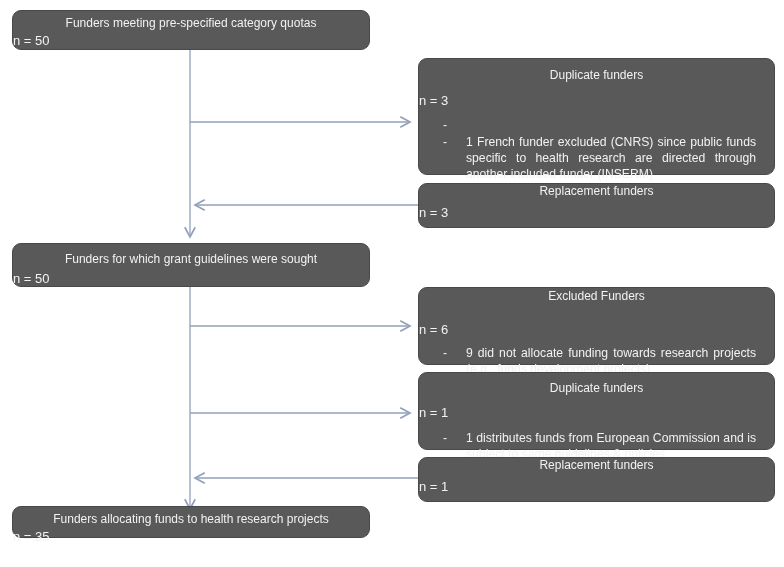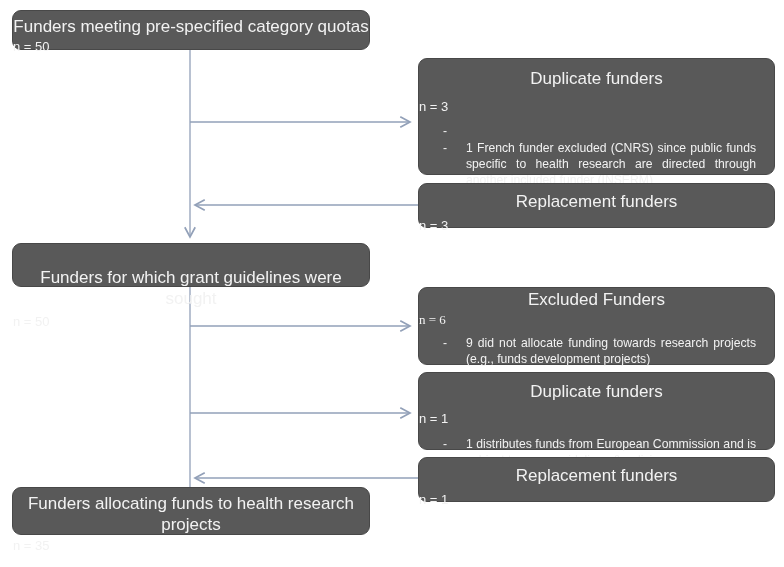--- a/index.html
+++ b/index.html
@@ -20,21 +20,21 @@
   .fbox{
     position:absolute;
     box-sizing:border-box;
     background:var(--box-fill);
     border:1px solid var(--box-border);
     border-radius:9px;
     color:var(--box-text);
   }
   .box-title{
     text-align:center;
-    font-size:17px;
+    font-size:12px;
     line-height:1.25;
   }
   .box-count{
     text-align:left;
     font-size:13px;
     line-height:1.2;
   }
   .bullets{margin-top:7px;}
   .bullet{
     display:flex;
@@ -43,46 +43,46 @@
     line-height:1.32;
     text-align:justify;
     margin-bottom:1px;
   }
   .bullet .dash{flex:none;width:23px;text-align:left;}
   .bullet .btxt{flex:1;}
 
   
   #box-quota {left:12px;  top:10px;  width:358px; height:40px;}
   #box-sought{left:12px;  top:243px; width:358px; height:44px;}
-  #box-final {left:12px;  top:487px; width:358px; height:48px;}
+  #box-final {left:12px;  top:506px; width:358px; height:32px;}
   #box-quota .box-title, #box-final .box-title{padding-top:5px;}
-  #box-sought .box-title{padding-top:23px;text-align:center;}
+  #box-sought .box-title{padding-top:8px;text-align:center;}
   #box-quota .box-count, #box-final .box-count{margin-top:2px;}
   #box-sought .box-count{margin-top:4px;}
 
   
   #box-dup1{left:418px; top:58px;  width:357px; height:117px;}
   #box-rep1{left:418px; top:183px; width:357px; height:45px;}
   #box-excl{left:418px; top:287px; width:357px; height:78px;}
   #box-dup2{left:418px; top:372px; width:357px; height:78px;}
   #box-rep2{left:418px; top:457px; width:357px; height:45px;}
 
   #box-dup1 .box-title{padding-top:9px;}
   #box-dup1 .box-count{margin-top:10px;}
   #box-dup1 .bullets{margin-top:8px;}
 
   #box-excl .box-title{padding-top:1px;}
-  #box-excl .box-count{margin-top:2px;font-family:Liberation Serif, serif;}
+  #box-excl .box-count{margin-top:18px;}
   #box-excl .bullets{margin-top:7px;}
 
   #box-dup2 .box-title{padding-top:8px;}
   #box-dup2 .box-count{margin-top:9px;}
   #box-dup2 .bullets{margin-top:9px;}
 
-  #box-rep1 .box-title, #box-rep2 .box-title{padding-top:7px;}
+  #box-rep1 .box-title, #box-rep2 .box-title{padding-top:0;}
   #box-rep1 .box-count, #box-rep2 .box-count{margin-top:6px;}
 
   .connectors{
     position:absolute;left:0;top:0;
     width:784px;height:567px;
     color:var(--connector);
     pointer-events:none;
   }
   .connectors line{stroke:currentColor;stroke-width:1.3;}
   .connectors .arrowhead{stroke:currentColor;fill:none;stroke-width:1.3;}

